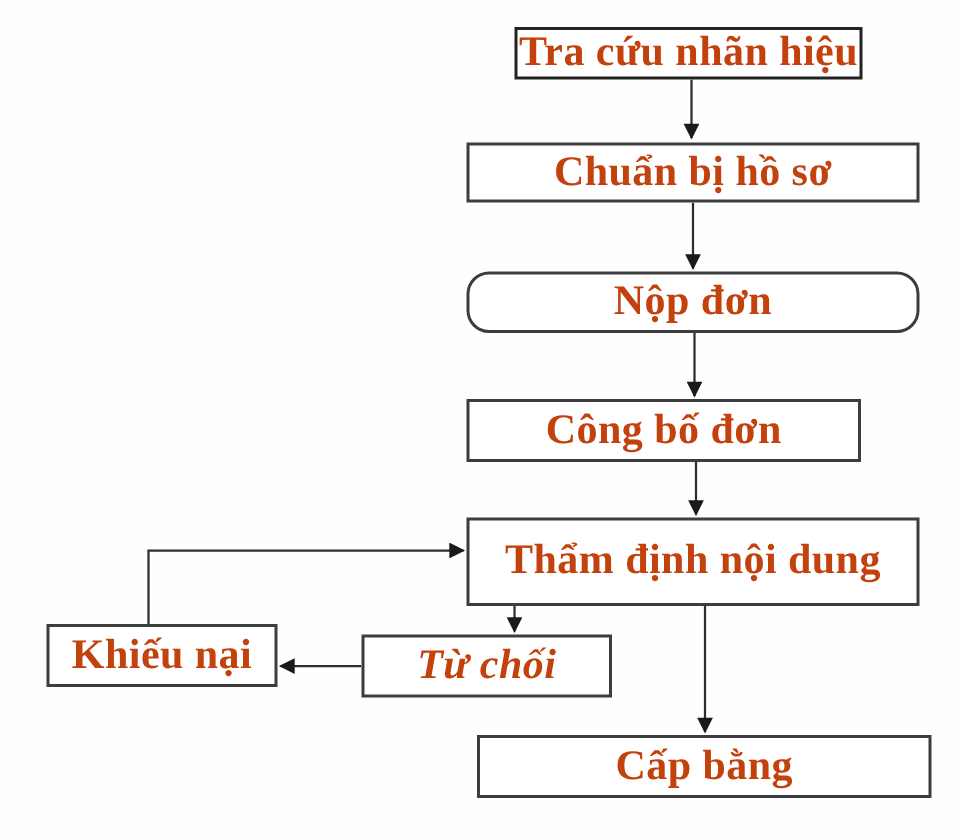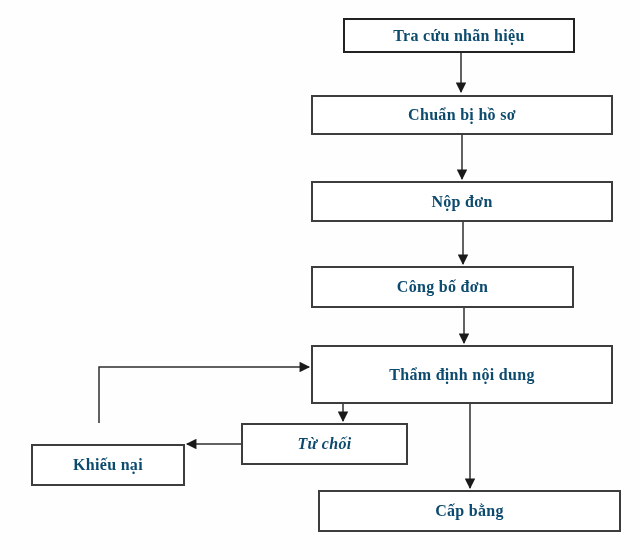--- a/index.html
+++ b/index.html
@@ -26,32 +26,32 @@
   .node {
     position: absolute;
     box-sizing: border-box;
     background: #ffffff;
     border: 2px solid #3d3d3d;
     display: flex;
     align-items: center;
     justify-content: center;
     text-align: center;
     font-weight: bold;
-    font-size: 16px;
+    font-size: 28px;
     line-height: 1.1;
-    color: #0c4a6e;
+    color: #c2410c;
     letter-spacing: 0.3px;
   }
   #n-tra-cuu   { left: 343px; top: 18px;  width: 232px; height: 35px; border-color: #222222; }
   #n-chuan-bi  { left: 311px; top: 95px;  width: 302px; height: 40px; text-align: center; }
-  #n-nop-don   { left: 311px; top: 181px; width: 302px; height: 41px; }
+  #n-nop-don   { left: 311px; top: 181px; width: 302px; height: 41px; border-radius: 15px; }
   #n-cong-bo   { left: 311px; top: 266px; width: 263px; height: 42px; }
   #n-tham-dinh { left: 311px; top: 345px; width: 302px; height: 59px; }
   #n-tu-choi   { left: 241px; top: 423px; width: 167px; height: 42px; font-style: italic; }
-  #n-khieu-nai { left: 31px;  top: 444px; width: 154px; height: 42px; }
+  #n-khieu-nai { left: 31px;  top: 416px; width: 154px; height: 42px; }
   #n-cap-bang  { left: 318px; top: 490px; width: 303px; height: 42px; }
 </style>
 </head>
 <body>
 
 <div class="canvas">
 
   <svg class="edges-layer" width="640" height="560" viewBox="0 0 640 560" xmlns="http://www.w3.org/2000/svg">
     <defs>
       <marker id="arrow" viewBox="0 0 10 10" refX="9" refY="5" markerWidth="8.5" markerHeight="7" orient="auto">

